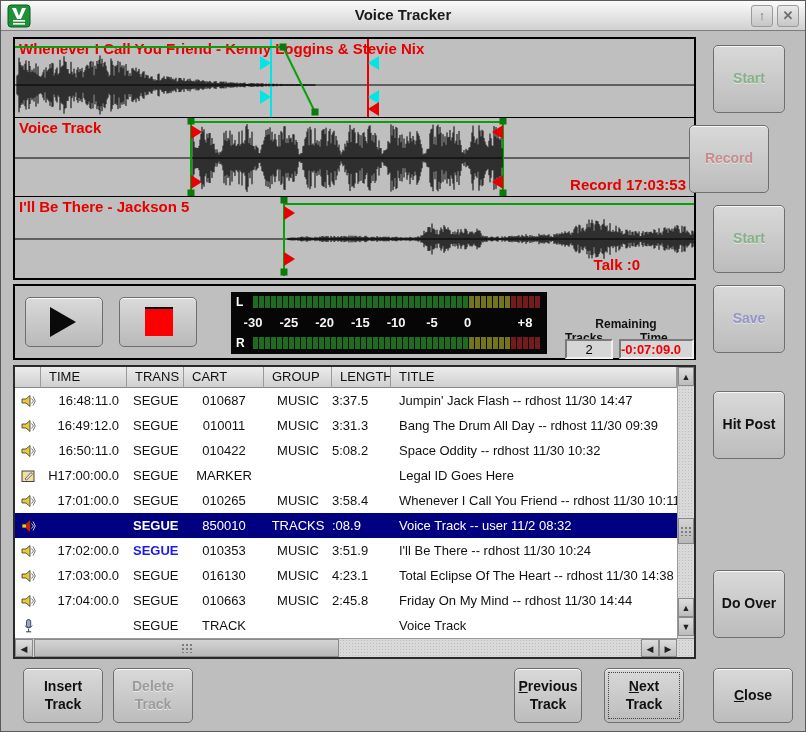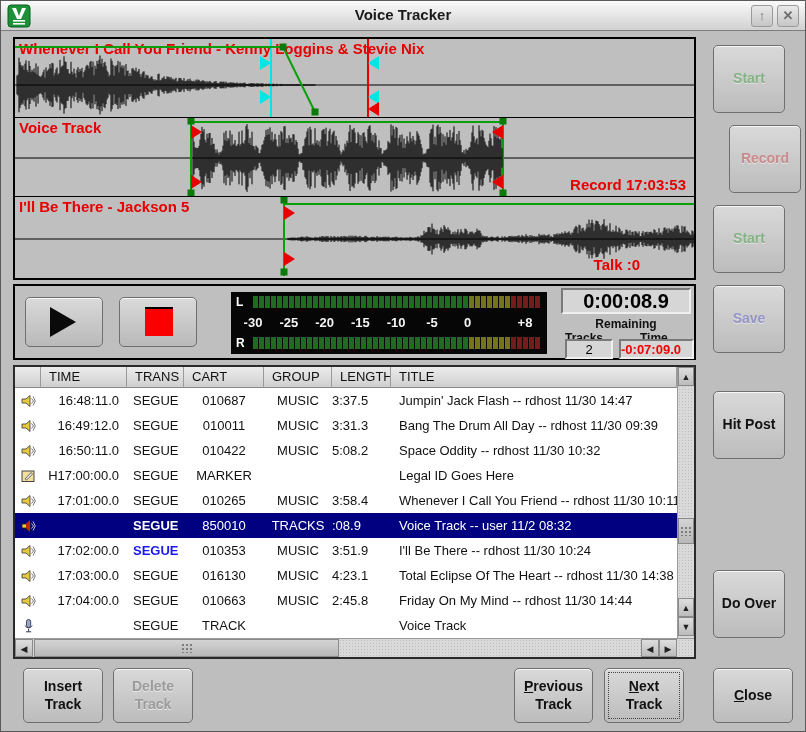--- a/index.html
+++ b/index.html
@@ -278,21 +278,20 @@
             <div class="seg" style="background: rgb(116, 116, 28);"></div>
             <div class="seg" style="background: rgb(116, 28, 28);"></div>
             <div class="seg" style="background: rgb(116, 28, 28);"></div>
             <div class="seg" style="background: rgb(116, 28, 28);"></div>
             <div class="seg" style="background: rgb(116, 28, 28);"></div>
             <div class="seg" style="background: rgb(116, 28, 28);"></div>
           </div>
       </div>
     </div>
 
-    <div class="elapsed sunken">0:00:08.9</div>
     <div class="remlabel">Remaining</div>
     <div class="subl" style="left:550px;">Tracks</div>
     <div class="subl" style="left:625px;">Time</div>
     <div class="tracksbox sunken">2</div>
     <div class="timebox sunken">-0:07:09.0</div>
   </div>
 
   <div class="playlist">
     <div class="plheader" id="plheader">
         <div class="hcell" style="width: 26px; padding: 2px 0px 0px;"></div>
@@ -461,31 +460,31 @@
       <div class="sbtn" style="left:0;top:0;width:18px;height:18px;line-height:18px;">◀</div>
       <div class="sthumb" style="left:19px;top:0;width:305px;height:18px;">
           <div class="grip"></div>
         </div>
       <div class="sbtn" style="left:626px;top:0;width:18px;height:18px;line-height:18px;">◀</div>
       <div class="sbtn" style="left:644px;top:0;width:18px;height:18px;line-height:18px;">▶</div>
     </div>
   </div>
 
   <div class="btn dim-green" style="left:712px;top:44px;width:72px;height:68px;">Start</div>
-  <div class="btn dim-red" style="left:728px;top:124px;width:72px;height:68px;">Record</div>
+  <div class="btn dim-red" style="left:688px;top:124px;width:80px;height:68px;">Record</div>
   <div class="btn dim-green" style="left:712px;top:204px;width:72px;height:68px;">Start</div>
   <div class="btn" style="left:712px;top:390px;width:72px;height:68px;">Hit Post</div>
   <div class="btn dim-blue" style="left:712px;top:284px;width:72px;height:68px;">Save</div>
   <div class="btn" style="left:712px;top:569px;width:72px;height:68px;">Do Over</div>
 
   <div class="btn" style="left:22px;top:667px;width:80px;height:55px;">Insert
 Track</div>
   <div class="btn disabled" style="left:112px;top:667px;width:80px;height:55px;">Delete
 Track</div>
-  <div class="btn" style="left:513px;top:667px;width:79px;height:55px;">
+  <div class="btn" style="left:513px;top:667px;width:68px;height:55px;">
     <span class="btncol2">
       <span><span class="u">P</span><span>revious</span></span>
       <span>Track</span>
     </span>
   </div>
   <div class="btn focus" style="left:603px;top:667px;width:80px;height:55px;">
     <span class="btncol2">
       <span><span class="u">N</span><span>ext</span></span>
       <span>Track</span>
     </span>

